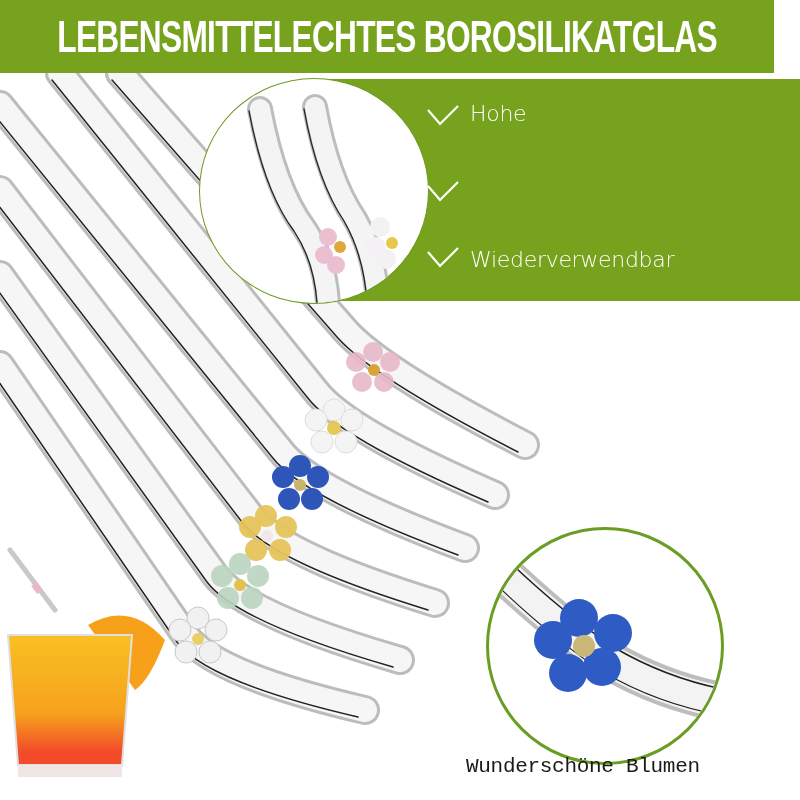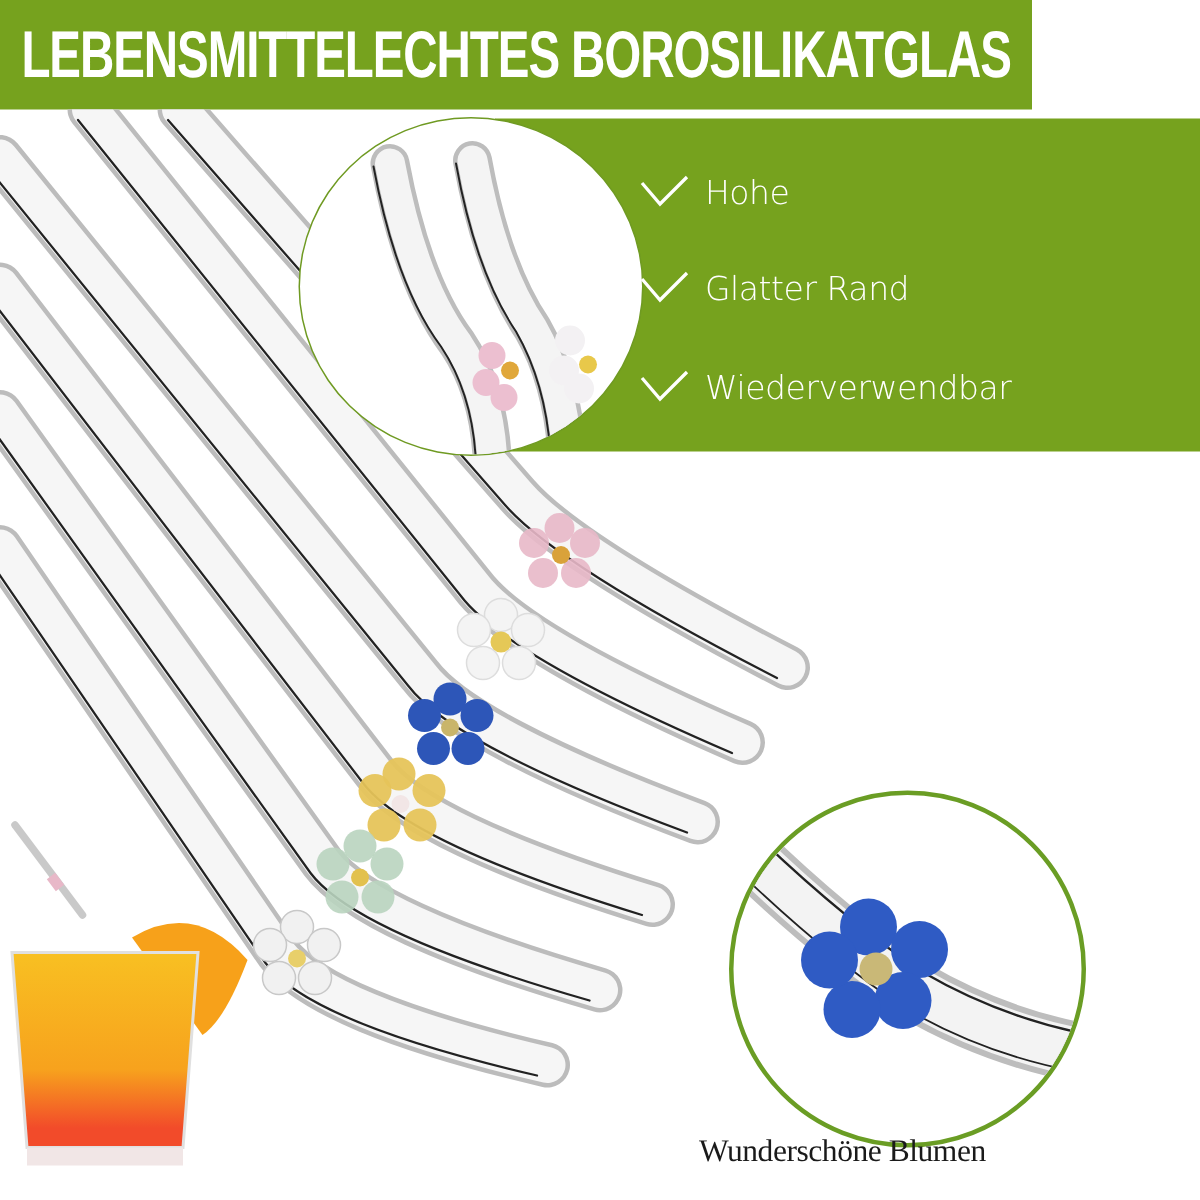--- a/index.html
+++ b/index.html
@@ -1,28 +1,28 @@
 <!DOCTYPE html>
 <html><head>
 <meta charset="utf-8">
 <style>
   html, body { margin: 0; padding: 0; }
   body { width: 800px; height: 800px; position: relative; overflow: hidden; background: #ffffff; font-family: "Liberation Sans", sans-serif; }
-  .header-band { position: absolute; left: 0; top: 0; width: 688px; height: 73px; background: #76a21e; display: flex; align-items: center; justify-content: center; }
+  .header-band { position: absolute; left: 0; top: 0; width: 774px; height: 73px; background: #76a21e; display: flex; align-items: center; justify-content: center; }
   .headline { color: #ffffff; font-family: "Liberation Sans", sans-serif; font-weight: 700; font-size: 44px; letter-spacing: -1px; transform: scaleX(0.72); transform-origin: center; white-space: nowrap; }
   .feature-panel { position: absolute; left: 330px; top: 79px; width: 470px; height: 222px; background: #76a21e; }
   .feature-list { position: absolute; left: 426px; top: 100px; width: 370px; }
   .feature-item { position: absolute; left: 0; display: flex; align-items: flex-start; }
   .check { width: 34px; height: 24px; flex: 0 0 34px; margin-right: 10px; }
   .feature-text { color: #ffffff; font-size: 22px; line-height: 28px; font-family: "DejaVu Sans", sans-serif; font-weight: 300; letter-spacing: -0.3px; }
   .straws { position: absolute; left: 0; top: 73px; width: 800px; height: 727px; }
   .detail-circle { position: absolute; border-radius: 50%; background: #ffffff; overflow: hidden; }
   .circle-top { left: 199px; top: 78px; width: 228px; height: 224px; border: 1.5px solid #6f9a22; }
   .circle-bottom { left: 486px; top: 527px; width: 232px; height: 232px; border: 3px solid #6a9d24; }
-  .caption { position: absolute; left: 466px; top: 755px; font-size: 21px; color: #1a1a1a; font-family: Liberation Serif, serif; letter-spacing: -0.3px; }
+  .caption { position: absolute; left: 466px; top: 755px; font-size: 21px; color: #1a1a1a; font-family: Liberation Mono, monospace; letter-spacing: -0.3px; }
   .drink { position: absolute; left: 0; top: 540px; width: 200px; height: 260px; }
 </style>
 </head>
 <body>
 
 <div class="header-band">
   <div class="headline">LEBENSMITTELECHTES BOROSILIKATGLAS</div>
 </div>
 
 <svg class="straws" viewBox="0 73 800 727" xmlns="http://www.w3.org/2000/svg">
@@ -138,33 +138,32 @@
     <g>
       <circle cx="180" cy="148" r="10" fill="#f3f1f3"></circle>
         <circle cx="176" cy="168" r="10" fill="#f3f1f3"></circle>
       <circle cx="186" cy="180" r="10" fill="#f3f1f3"></circle>
         <circle cx="192" cy="164" r="6" fill="#e8c84a"></circle>
     </g>
   </svg>
 </div>
 
 <div class="feature-list">
-  <div class="feature-item" style="top:16px;">
+  <div class="feature-item" style="top:0;align-items:flex-end;">
     <svg class="check" viewBox="0 0 34 24">
         <path d="M2 6 L14 20 L32 2" fill="none" stroke="#ffffff" stroke-width="2.2"></path>
       </svg>
     <div class="feature-text">
       <div>Hohe</div>
     </div>
   </div>
   <div class="feature-item" style="top:80px;">
     <svg class="check" viewBox="0 0 34 24">
         <path d="M2 6 L14 20 L32 2" fill="none" stroke="#ffffff" stroke-width="2.2"></path>
       </svg>
-    <div class="feature-text">Glatter Rand</div>
   </div>
   <div class="feature-item" style="top:146px;justify-content:flex-end;">
     <svg class="check" viewBox="0 0 34 24">
         <path d="M2 6 L14 20 L32 2" fill="none" stroke="#ffffff" stroke-width="2.2"></path>
       </svg>
     <div class="feature-text">Wiederverwendbar</div>
   </div>
 </div>
 
 <div class="detail-circle circle-bottom">

